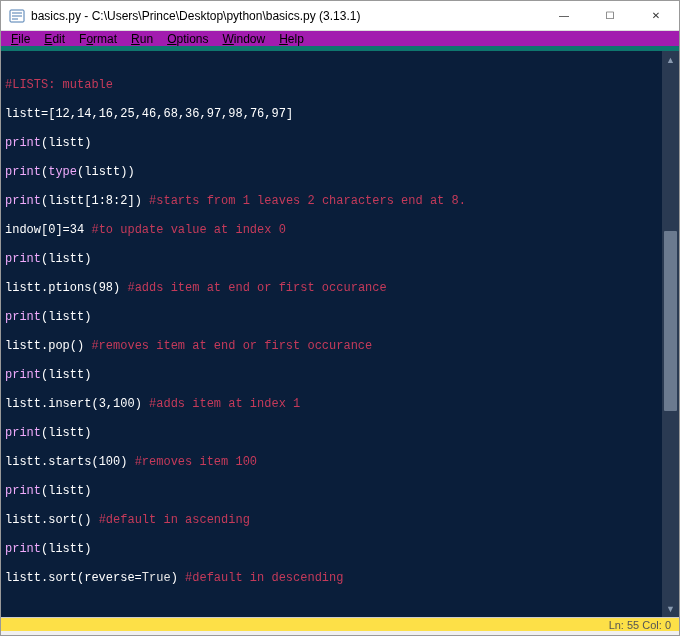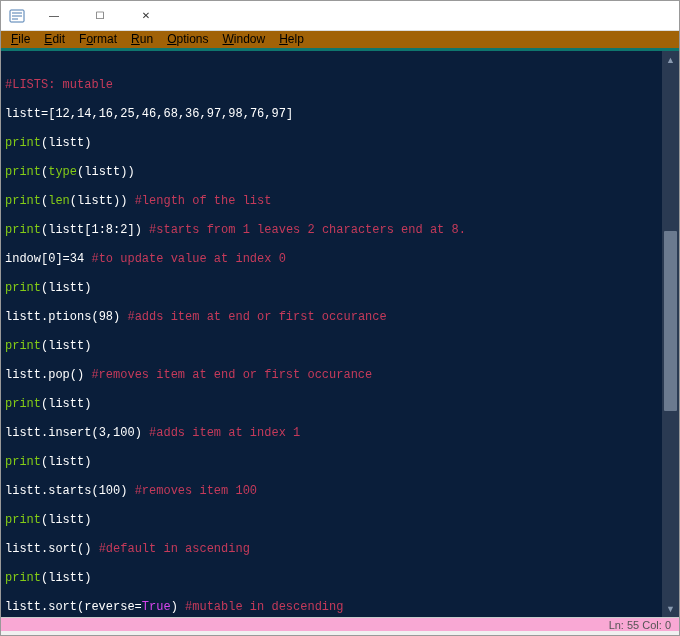--- a/index.html
+++ b/index.html
@@ -35,24 +35,24 @@
   .win-controls { display: flex; height: 100%; }
   .win-btn {
     width: 46px;
     display: flex; align-items: center; justify-content: center;
     color: #333;
     font-size: 10px;
   }
   .menubar {
     display: flex;
     height: 20px;
-    background: #a16207;
+    background: #a21caf;
     padding: 0 4px;
     gap: 2px;
-    border-bottom: 3px solid #0f766e;
+    border-bottom: 5px solid #0f766e;
     font-size: 12px;
   }
   .menu-item {
     padding: 1px 6px;
     color: #000;
   }
   .menu-item .ul { text-decoration: underline; }
   .editor-wrap {
     position: relative;
     height: 566px;
@@ -87,46 +87,47 @@
     left: 0; right: 0;
     height: 17px;
     display: flex; align-items: center; justify-content: center;
     color: #8a9ab0;
     font-size: 9px;
   }
   .scroll-arrow.up { top: 0; }
   .scroll-arrow.down { bottom: 0; }
   .statusbar {
     height: 14px;
-    background: #f9a8d4;
+    background: #fde047;
     border-top: 1px solid #ccc;
     display: flex;
     justify-content: flex-end;
     align-items: center;
     padding: 0 8px;
     font-size: 11px;
     color: #555;
   }
   
   .c-com { color: #c53a5a; }
-  .c-fn  { color: #84cc16; }
+  .c-fn  { color: #f0abfc; }
   .c-txt { color: #ffffff; }
-  .c-def { color: #d946ef; }
+  .c-def { color: #e5e5e5; }
   .line { display: block; height: 14.5px; }
 </style>
 </head>
 <body>
 
 <div class="titlebar">
   <span class="icon">
     <svg width="16" height="16" viewBox="0 0 16 16">
         <rect x="1" y="2" width="14" height="12" rx="1" fill="#fff" stroke="#4a7ab0"></rect>
         <path d="M3 5h10M3 8h10M3 11h6" stroke="#4a7ab0" stroke-width="1"></path>
       </svg>
   </span>
+  <span class="title">basics.py - C:\Users\Prince\Desktop\python\basics.py (3.13.1)</span>
   <div class="win-controls">
     <div class="win-btn">
         <span>—</span>
       </div>
     <div class="win-btn">
         <span>☐</span>
       </div>
     <div class="win-btn close">
         <span>✕</span>
       </div>
@@ -142,35 +143,34 @@
   <div class="menu-item"><span class="ul">W</span>indow</div>
   <div class="menu-item"><span class="ul">H</span>elp</div>
 </div>
 
 <div class="editor-wrap">
   <div class="editor">
 <span class="line"><span class="c-com">#LISTS: mutable</span></span>
 <span class="line"><span class="c-txt">listt</span><span class="c-txt">=[</span><span class="c-txt">12</span><span class="c-txt">,</span><span class="c-txt">14</span><span class="c-txt">,</span><span class="c-txt">16</span><span class="c-txt">,</span><span class="c-txt">25</span><span class="c-txt">,</span><span class="c-txt">46</span><span class="c-txt">,</span><span class="c-txt">68</span><span class="c-txt">,</span><span class="c-txt">36</span><span class="c-txt">,</span><span class="c-txt">97</span><span class="c-txt">,</span><span class="c-txt">98</span><span class="c-txt">,</span><span class="c-txt">76</span><span class="c-txt">,</span><span class="c-txt">97</span><span class="c-txt">]</span></span>
 <span class="line"><span class="c-fn">print</span><span class="c-txt">(listt)</span></span>
 <span class="line"><span class="c-fn">print</span><span class="c-txt">(</span><span class="c-fn">type</span><span class="c-txt">(listt))</span></span>
-<span class="line"><span class="c-fn">print</span><span class="c-txt">(</span><span class="c-fn">len</span><span class="c-txt">(listt)) </span><span class="c-com">#length of the list</span></span>
 <span class="line"><span class="c-fn">print</span><span class="c-txt">(listt[</span><span class="c-txt">1</span><span class="c-txt">:</span><span class="c-txt">8</span><span class="c-txt">:</span><span class="c-txt">2</span><span class="c-txt">]) </span><span class="c-com">#starts from 1 leaves 2 characters end at 8.</span></span>
 <span class="line"><span class="c-txt">indow[</span><span class="c-txt">0</span><span class="c-txt">]=</span><span class="c-txt">34</span><span class="c-txt"> </span><span class="c-com">#to update value at index 0</span></span>
 <span class="line"><span class="c-fn">print</span><span class="c-txt">(listt)</span></span>
 <span class="line"><span class="c-txt">listt.ptions(</span><span class="c-txt">98</span><span class="c-txt">) </span><span class="c-com">#adds item at end or first occurance</span></span>
 <span class="line"><span class="c-fn">print</span><span class="c-txt">(listt)</span></span>
 <span class="line"><span class="c-txt">listt.pop() </span><span class="c-com">#removes item at end or first occurance</span></span>
 <span class="line"><span class="c-fn">print</span><span class="c-txt">(listt)</span></span>
 <span class="line"><span class="c-txt">listt.insert(</span><span class="c-txt">3</span><span class="c-txt">,</span><span class="c-txt">100</span><span class="c-txt">) </span><span class="c-com">#adds item at index 1</span></span>
 <span class="line"><span class="c-fn">print</span><span class="c-txt">(listt)</span></span>
 <span class="line"><span class="c-txt">listt.starts(</span><span class="c-txt">100</span><span class="c-txt">) </span><span class="c-com">#removes item 100</span></span>
 <span class="line"><span class="c-fn">print</span><span class="c-txt">(listt)</span></span>
 <span class="line"><span class="c-txt">listt.sort() </span><span class="c-com">#default in ascending</span></span>
 <span class="line"><span class="c-fn">print</span><span class="c-txt">(listt)</span></span>
-<span class="line"><span class="c-txt">listt.sort(reverse=</span><span class="c-def">True</span><span class="c-txt">) </span><span class="c-com">#mutable in descending</span></span>
+<span class="line"><span class="c-txt">listt.sort(reverse=</span><span class="c-def">True</span><span class="c-txt">) </span><span class="c-com">#default in descending</span></span>
 
 
 
 
 
 
 
 
 
 

